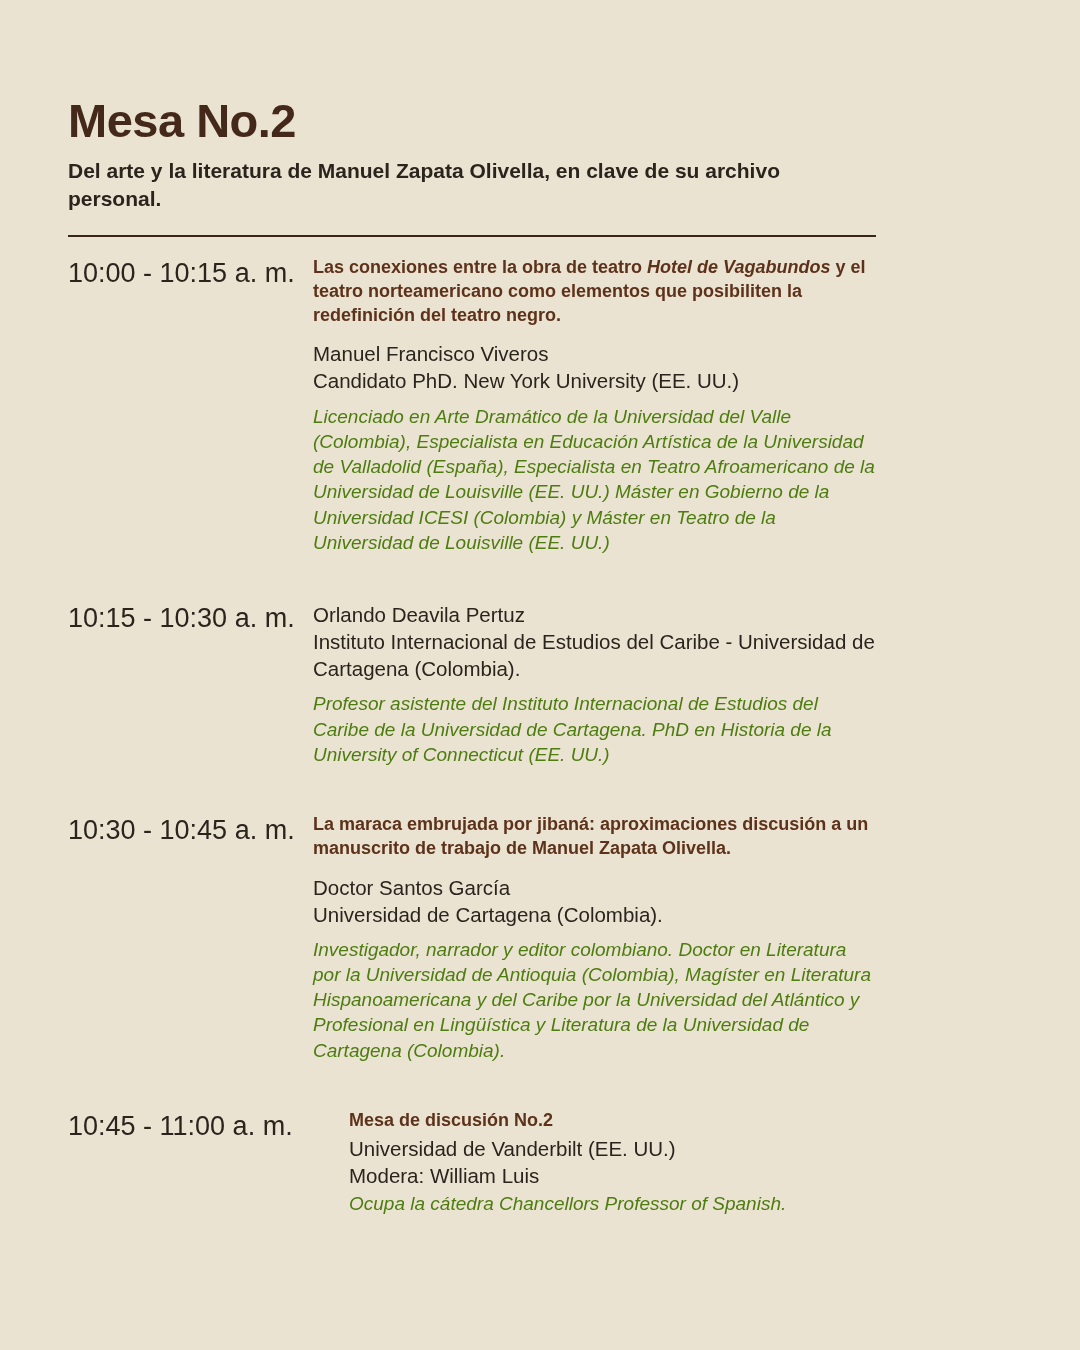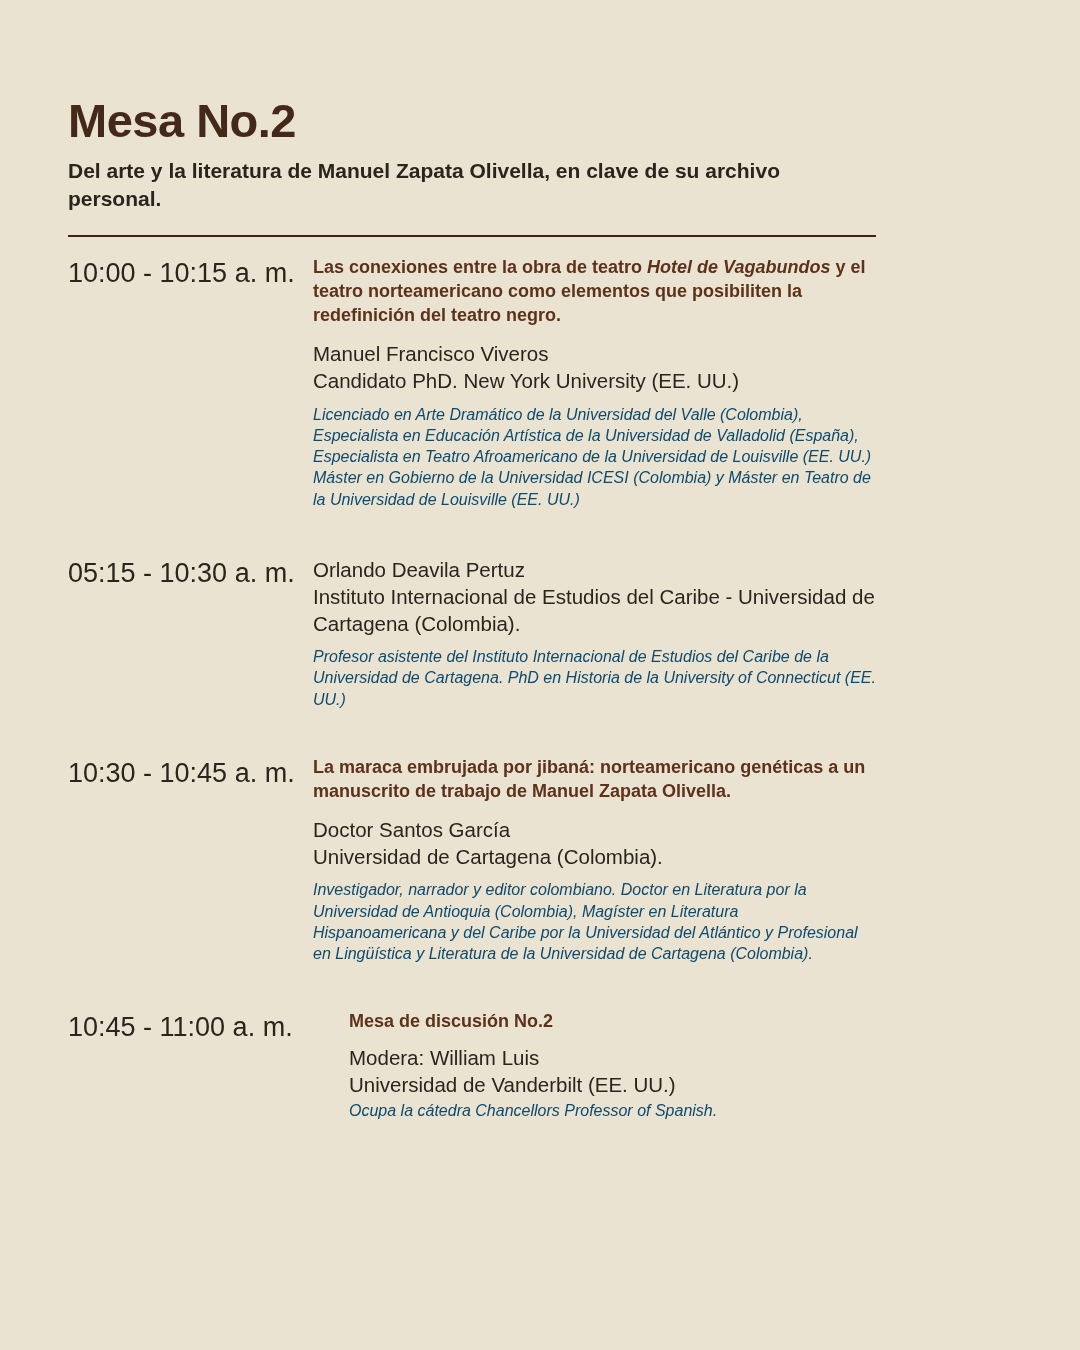--- a/index.html
+++ b/index.html
@@ -63,28 +63,28 @@
   }
   .title .it { font-style: italic; }
   .speaker {
     font-size: 20.5px;
     line-height: 1.32;
     color: var(--body);
   }
   .speaker .it { }
   .bio {
     margin-top: 9px;
-    font-size: 16px;
+    font-size: 19px;
     line-height: 1.33;
     font-style: italic;
-    color: #0c4a6e;
+    color: #4d7c0f;
   }
   .bio:empty { display: none; }
   
-  .session:last-child .title { margin-bottom: 10px; }
+  .session:last-child .title { margin-bottom: 2px; }
   .session:last-child .bio { margin-top: 2px; }
 </style>
 </head>
 <body>
 
 <div class="page">
   <h1 class="page-title">Mesa No.2</h1>
   <p class="subtitle">Del arte y la literatura de Manuel Zapata Olivella, en clave de su archivo personal.</p>
   <div class="divider"></div>
   <div class="sessions">
@@ -94,47 +94,47 @@
       <h2 class="title"><span>Las conexiones entre la obra de teatro </span><span class="it">Hotel de Vagabundos</span><span> y el teatro norteamericano como elementos que posibiliten la redefinición del teatro negro.</span></h2>
       <div class="speaker">
             <div><span>Manuel Francisco Viveros</span></div>
             <div><span>Candidato PhD. </span><span class="it">New York University (EE. UU.)</span></div>
           </div>
       <p class="bio">Licenciado en Arte Dramático de la Universidad del Valle (Colombia), Especialista en Educación Artística de la Universidad de Valladolid (España), Especialista en Teatro Afroamericano de la Universidad de Louisville (EE. UU.) Máster en Gobierno de la Universidad ICESI (Colombia) y Máster en Teatro de la Universidad de Louisville (EE. UU.)</p>
     </div>
   </section>
 
   <section class="session">
-    <div class="time">05:15 - 10:30 a. m.</div>
+    <div class="time">10:15 - 10:30 a. m.</div>
     <div class="content">
       <div class="speaker">
             <div><span>Orlando Deavila Pertuz</span></div>
             <div><span>Instituto Internacional de Estudios del Caribe - Universidad de Cartagena (Colombia).</span></div>
           </div>
       <p class="bio">Profesor asistente del Instituto Internacional de Estudios del Caribe de la Universidad de Cartagena. PhD en Historia de la University of Connecticut (EE. UU.)</p>
     </div>
   </section>
 
   <section class="session">
     <div class="time">10:30 - 10:45 a. m.</div>
     <div class="content">
-      <h2 class="title"><span>La maraca embrujada por jibaná: norteamericano genéticas a un manuscrito de trabajo de Manuel Zapata Olivella.</span></h2>
+      <h2 class="title"><span>La maraca embrujada por jibaná: aproximaciones discusión a un manuscrito de trabajo de Manuel Zapata Olivella.</span></h2>
       <div class="speaker">
             <div><span>Doctor Santos García</span></div>
             <div><span>Universidad de Cartagena (Colombia).</span></div>
           </div>
       <p class="bio">Investigador, narrador y editor colombiano. Doctor en Literatura por la Universidad de Antioquia (Colombia), Magíster en Literatura Hispanoamericana y del Caribe por la Universidad del Atlántico y Profesional en Lingüística y Literatura de la Universidad de Cartagena (Colombia).</p>
     </div>
   </section>
 
   <section class="session">
     <div class="time">10:45 - 11:00 a. m.</div>
     <div class="content">
       <h2 class="title"><span>Mesa de discusión No.2</span></h2>
       <div class="speaker">
+            <div><span>Universidad de Vanderbilt (EE. UU.)</span></div>
             <div><span>Modera: William Luis</span></div>
-            <div><span>Universidad de Vanderbilt (EE. UU.)</span></div>
           </div>
       <p class="bio">Ocupa la cátedra Chancellors Professor of Spanish.</p>
     </div>
   </section>
 </div>
 </div>
 
 </body></html>

